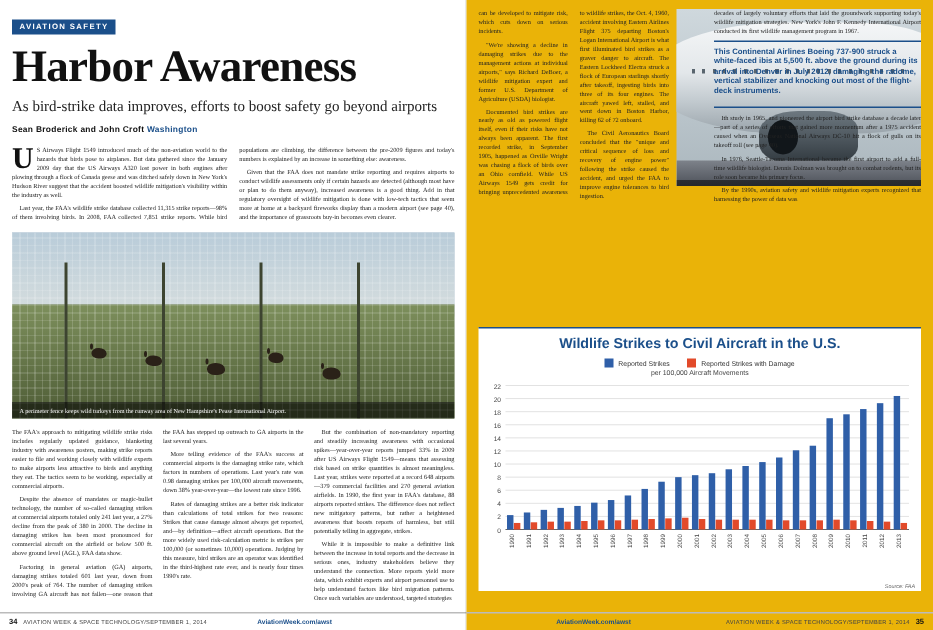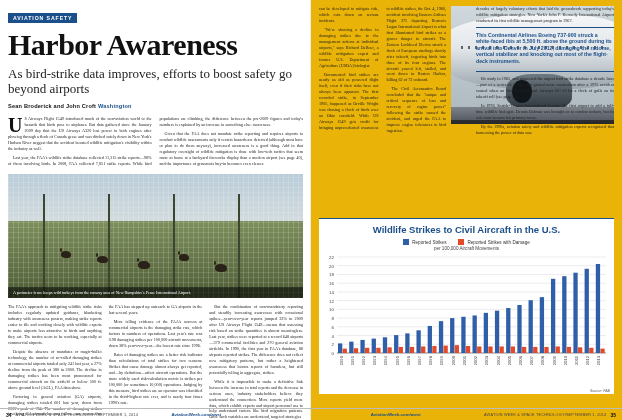--- a/index.html
+++ b/index.html
@@ -48,21 +48,21 @@
     font-family: "Liberation Serif", serif;
     font-size: 30px;
     line-height: 0.95;
     font-weight: bold;
     color: #111;
     letter-spacing: -0.5px;
     margin: 2px 0 6px 0;
   }
   .subhead {
     font-family: "Liberation Serif", serif;
-    font-size: 13px;
+    font-size: 10px;
     line-height: 1.18;
     color: #222;
     font-weight: normal;
     margin: 0 0 7px 0;
   }
   .byline {
     font-size: 5.6px;
     font-weight: bold;
     color: #111;
     margin-bottom: 7px;

